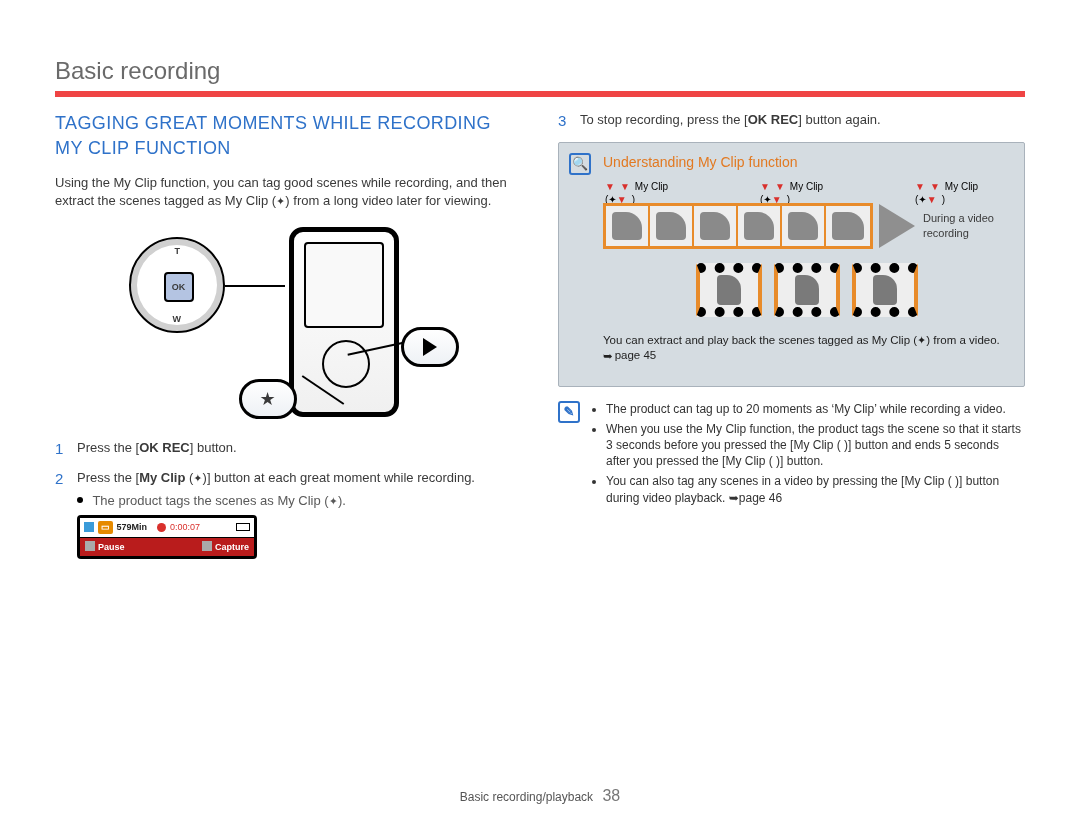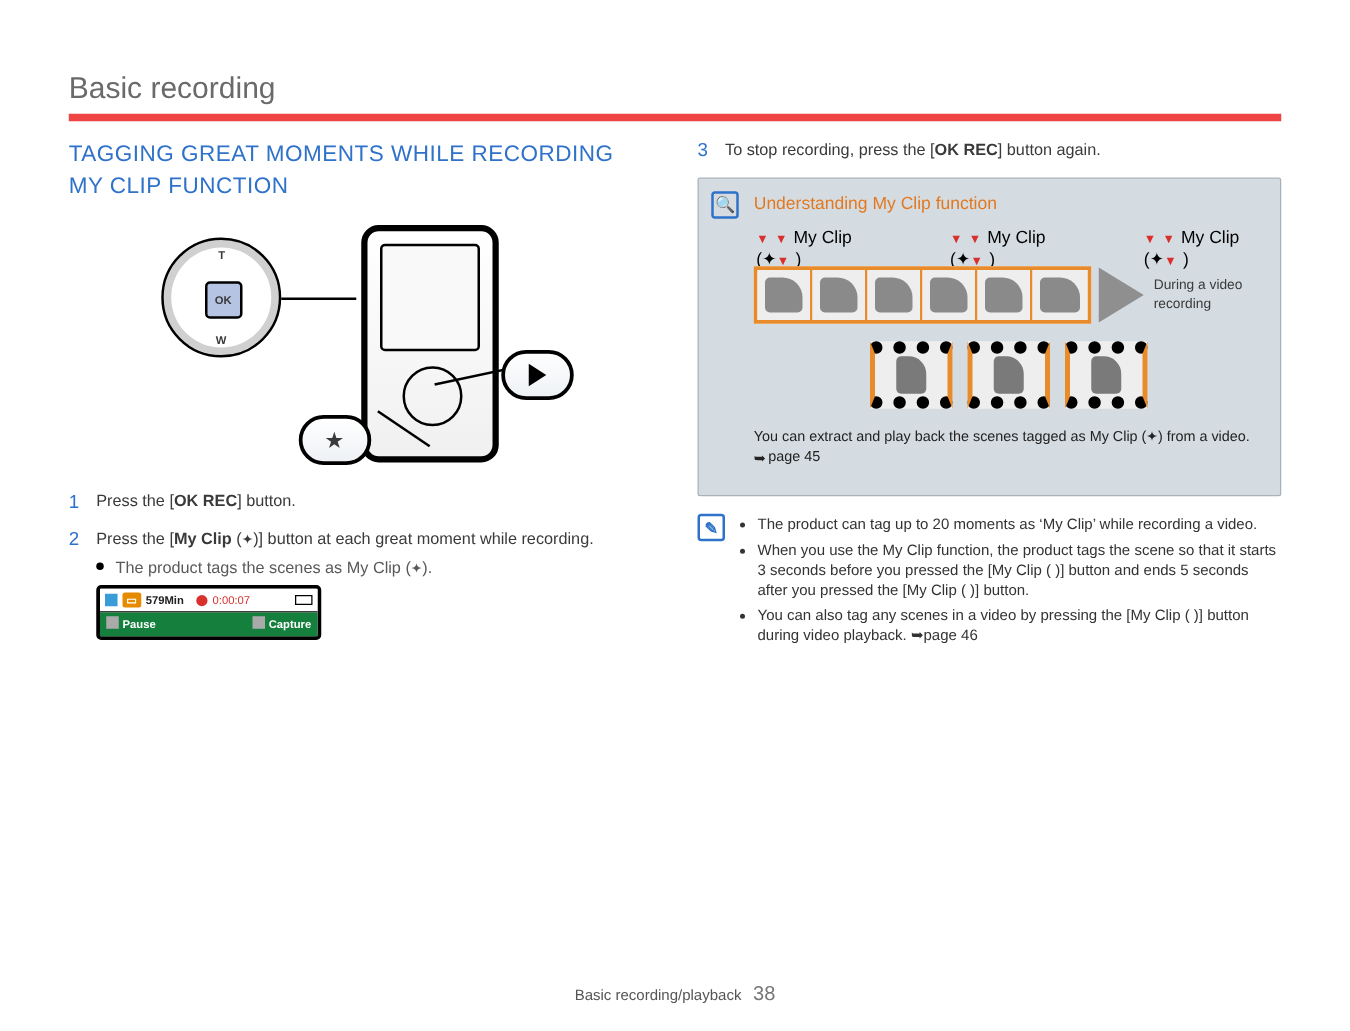--- a/index.html
+++ b/index.html
@@ -110,41 +110,41 @@
     font-size:9px;color:#222;
   }
   .preview .top{display:flex;align-items:center;gap:4px;background:#fff;padding:3px 4px;border-bottom:1px solid #000}
   .preview .top .badge{background:#e68a00;color:#fff;padding:0 3px;border-radius:2px;font-weight:700}
   .preview .top .time{color:#d9302c;font-weight:400}
   .preview .scene{height:92px;position:relative;background:#fff;overflow:hidden}
   .silhouette{width:34px;height:56px;position:absolute;left:52px;bottom:6px;background:#7a7a7a;border-radius:50% 50% 6px 6px/30% 30% 6px 6px}
   .silhouette:before{content:"";position:absolute;left:9px;top:-14px;width:16px;height:16px;border-radius:50%;background:#7a7a7a}
   .jacket{position:absolute;left:49px;bottom:30px;width:40px;height:22px;background:#2f72c9;border-radius:6px}
   .hd{position:absolute;left:6px;bottom:6px;background:#444;color:#fff;font-weight:700;padding:1px 3px;border-radius:2px}
-  .preview .bot{display:flex;justify-content:space-between;background:#15803d;color:#fff;padding:3px 5px}
+  .preview .bot{display:flex;justify-content:space-between;background:#b91c1c;color:#fff;padding:3px 5px}
   .preview .bot .ic{width:10px;height:10px;background:#aaa;display:inline-block;margin-right:3px;vertical-align:-1px}
 
   
   .panel{
     border:1px solid #a9b2bb;border-radius:2px;background:var(--panel-bg);
     padding:10px 14px 12px 44px;position:relative;margin-top:8px;
   }
   .panel .picon{
     position:absolute;left:10px;top:10px;width:22px;height:22px;border:2px solid var(--accent);
     border-radius:3px;display:flex;align-items:center;justify-content:center;color:var(--accent);font-weight:700;
   }
   .panel h3{margin:0 0 8px 0;font-size:14px;color:var(--accent-orange);font-weight:400}
   .strip{position:relative;height:34px;display:flex;align-items:center;margin-bottom:4px}
   .strip .border{border:3px solid #e88b2a;background:#fff;display:flex;gap:0}
   .frame{width:44px;height:40px;background:#eee;border-right:2px solid #e88b2a;position:relative;overflow:hidden}
   .frame:last-child{border-right:none}
   .frame .shape{position:absolute;inset:6px;background:#8a8a8a;border-radius:4px 16px 4px 4px}
   .arrow-r{width:0;height:0;border-left:36px solid #8f8f8f;border-top:22px solid transparent;border-bottom:22px solid transparent;margin-left:6px}
   .caption{font-size:11px;color:#3a3a3a;margin-left:8px}
-  .pins{display:flex;gap:60px;font-size:14px;margin:0 0 2px 2px;color:#000}
+  .pins{display:flex;gap:60px;font-size:10px;margin:0 0 2px 2px;color:#000}
   .pins span:before{content:"▼";color:#d9302c;margin-right:5px;font-size:10px}
   .extracted{display:flex;gap:12px;margin-top:20px;justify-content:center}
   .ef{width:66px;height:54px;border:4px solid #000;border-top:10px dotted #000;border-bottom:10px dotted #000;display:flex;align-items:center;justify-content:center;background:#eee}
   .ef.hi{border:4px solid #e88b2a;border-top:10px dotted #000;border-bottom:10px dotted #000}
   .panel .note{margin-top:16px;font-size:11.5px;color:#222}
   .panel .note .to{display:inline-block;transform:translateY(1px);margin-right:2px}
 
   .info-row{display:flex;gap:10px;margin-top:14px}
   .info-row .picon{
     min-width:22px;height:22px;border:2px solid var(--accent);
@@ -161,20 +161,23 @@
 </head>
 <body>
 
 <div class="page-title">Basic recording</div>
 
 <div class="columns">
 
   <div class="col">
     <h2 class="section-title">TAGGING GREAT MOMENTS WHILE RECORDING MY CLIP FUNCTION</h2>
 
+    <p>
+      <span>Using the My Clip function, you can tag good scenes while recording, and then extract the scenes tagged as My Clip (</span><span class="clip-icon">✦</span><span>) from a long video later for viewing.</span>
+    </p>
 
     <div class="diagram">
       <div class="dpad">
         <div class="ok">OK</div>
         <span class="lbl t">T</span>
         <span class="lbl w">W</span>
       </div>
       <span class="lead l1"></span>
       <div class="camera">
         <div class="screen"></div>

